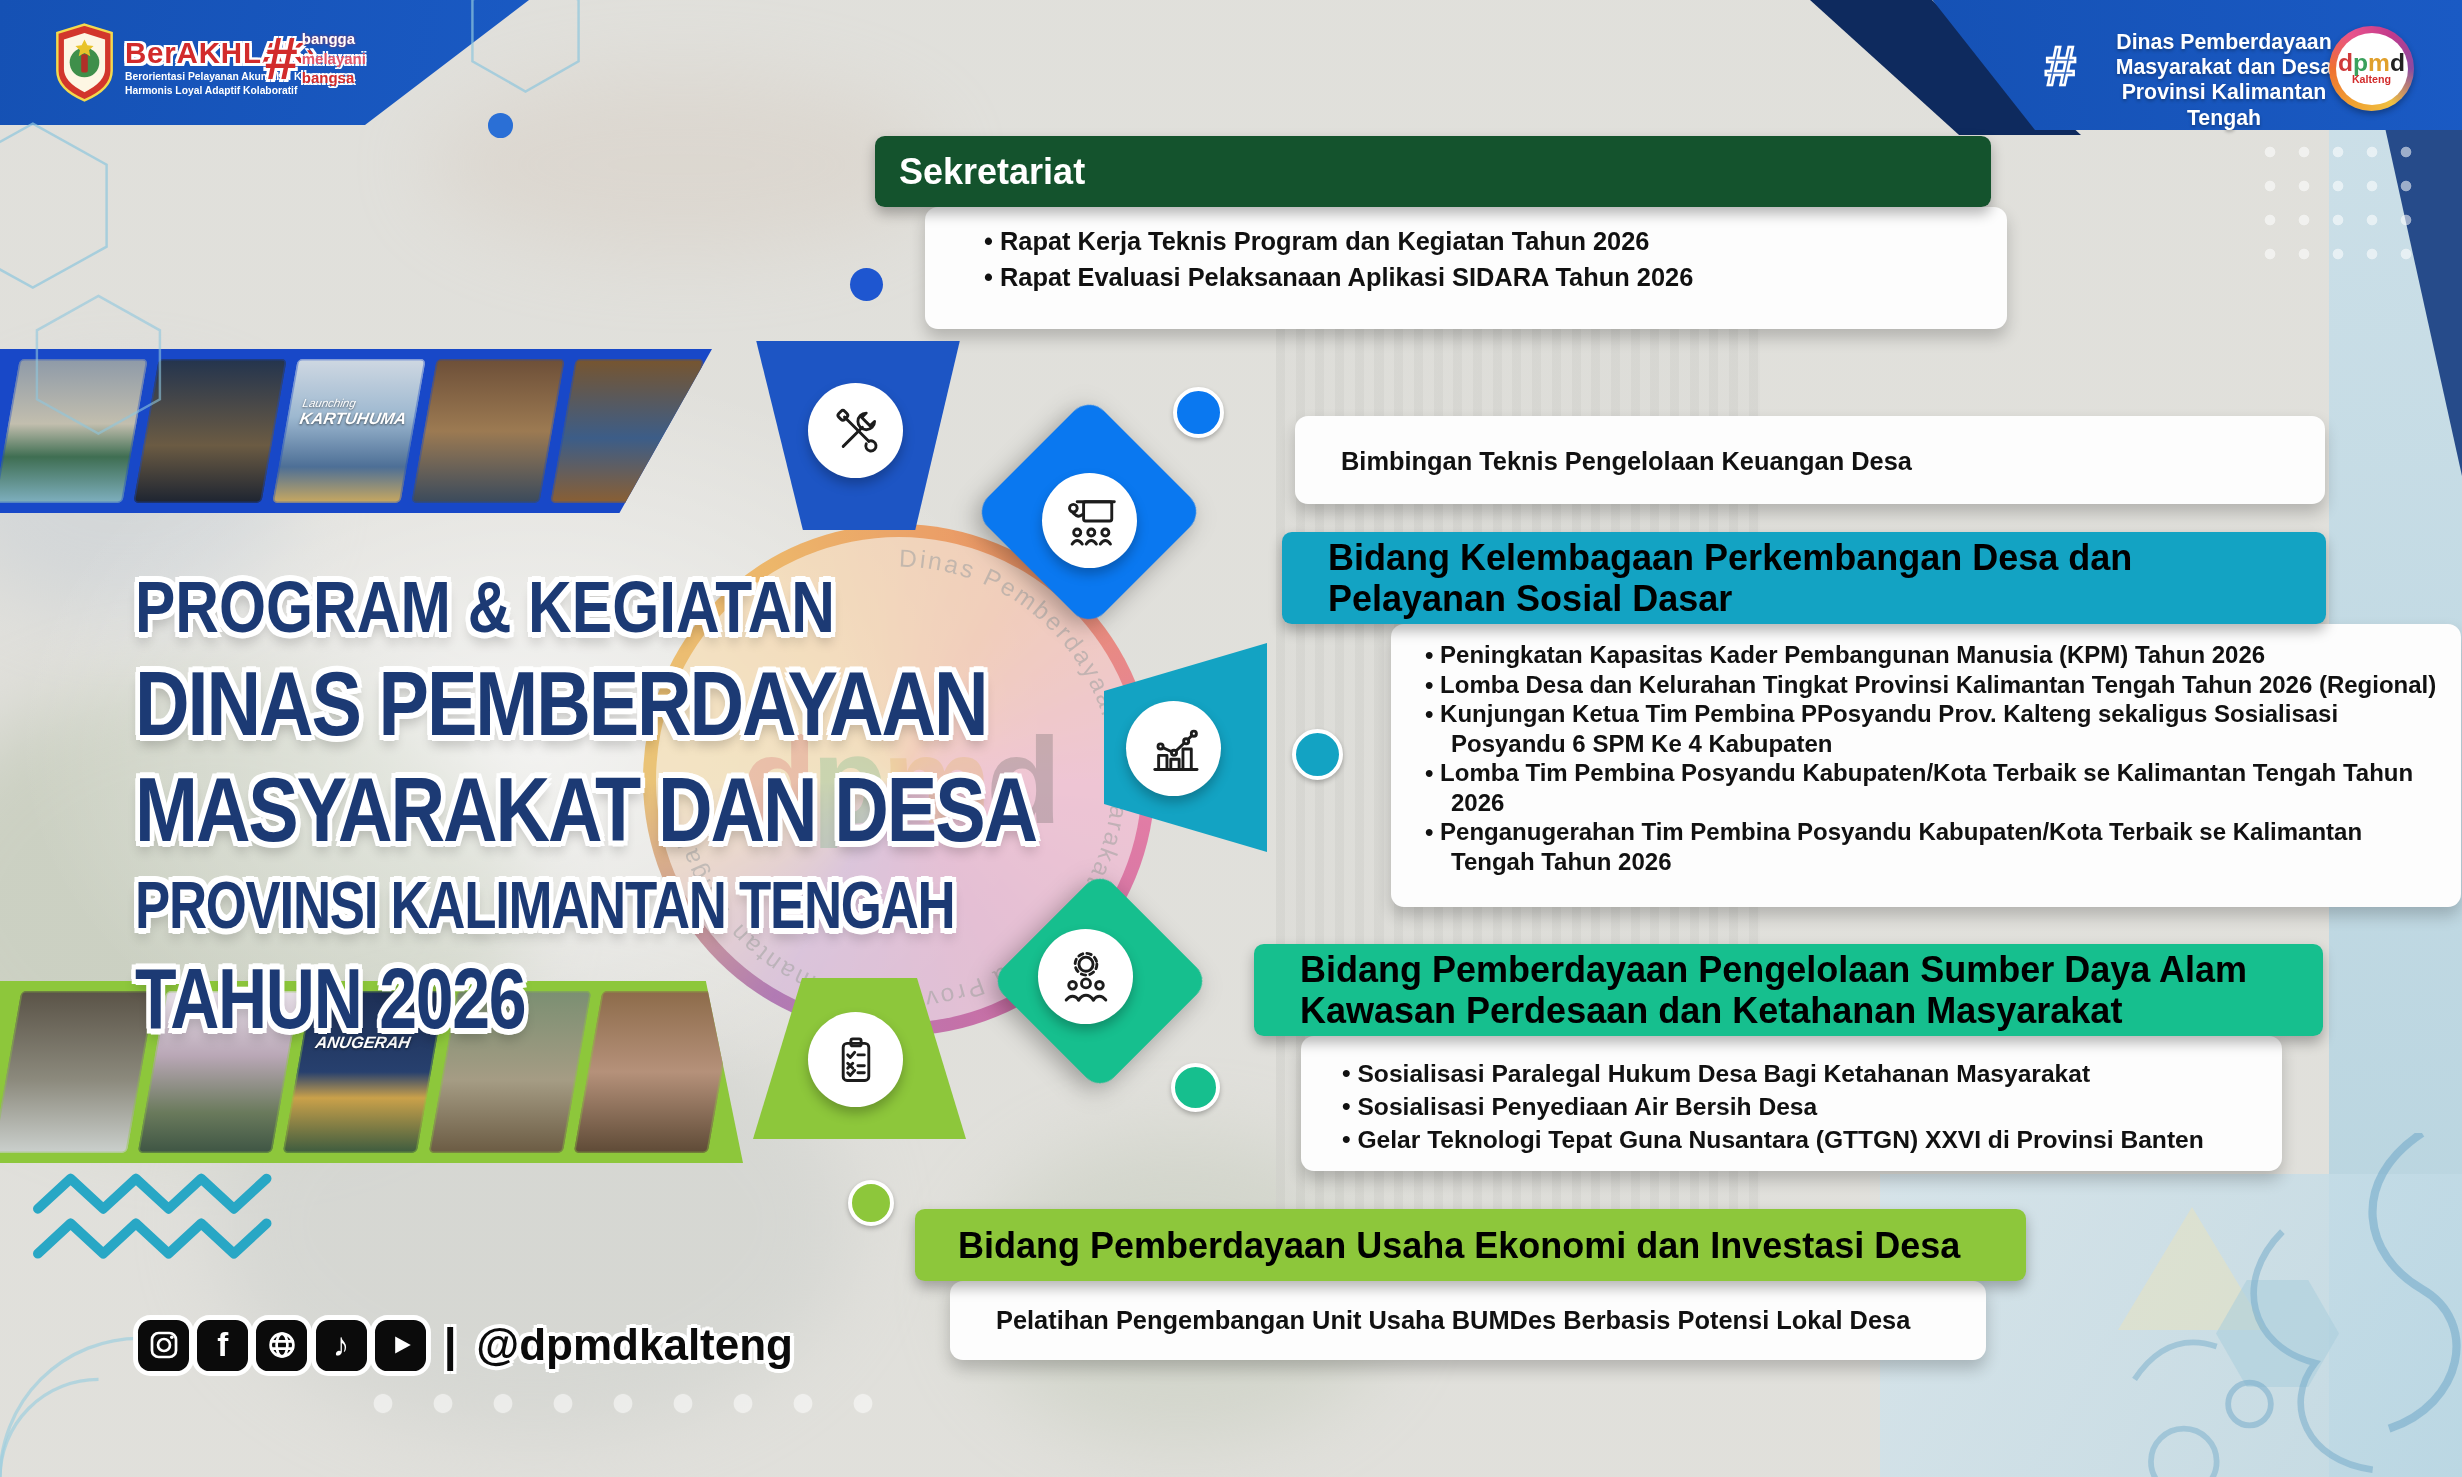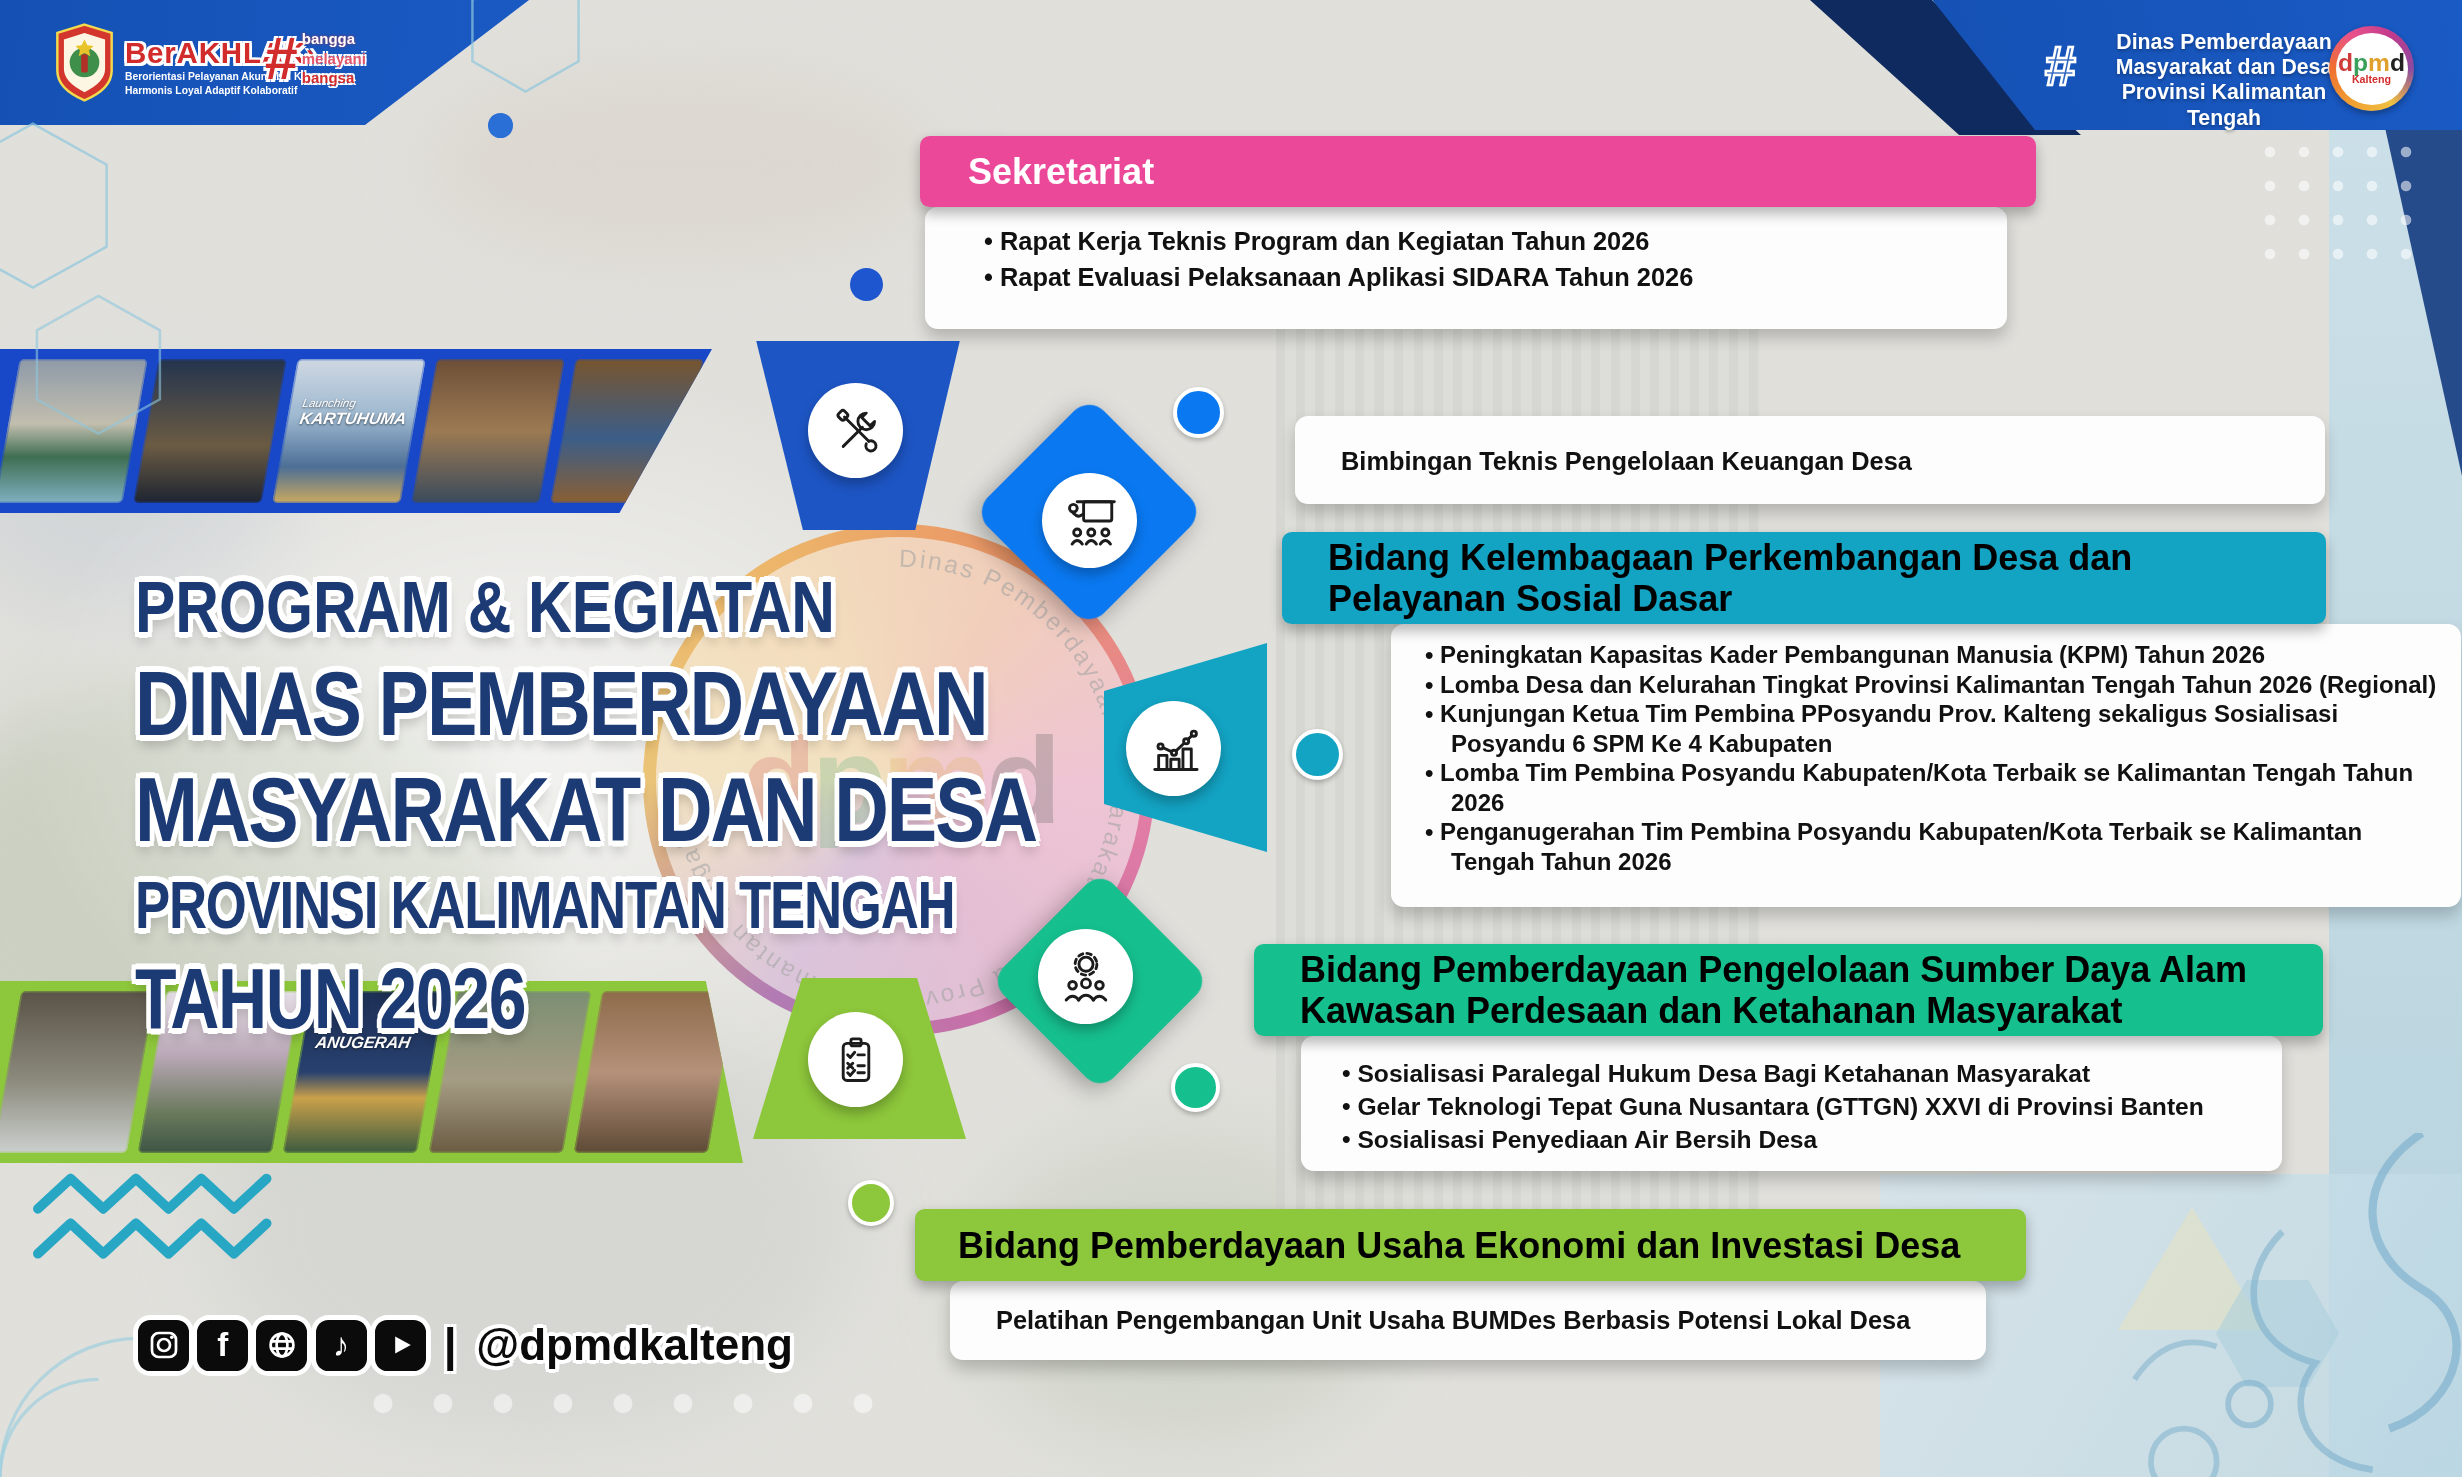--- a/index.html
+++ b/index.html
@@ -104,21 +104,21 @@
   
   .sec-header{position:absolute;border-radius:9.8px;font-weight:bold;font-size:36px;display:flex;align-items:center;
      box-shadow:0 6.6px 13px rgba(0,0,0,.28);z-index:3;box-sizing:border-box;line-height:43px;}
   .sec-box{position:absolute;background:#fdfdfd;border-radius:13px;box-shadow:0 8.2px 16.4px rgba(0,0,0,.2);z-index:2;box-sizing:border-box;}
   .sec-box ul{margin:0;padding:0;list-style:none;font-weight:bold;color:#111;}
   .sec-box li{padding-left:26px;text-indent:-26px;}
   .sec-box li::before{content:"•  ";}
   .nobullet li{padding-left:0;text-indent:0;}
   .nobullet li::before{content:"";}
 
-  #sek-header{left:875px;top:136px;width:1116px;height:71px;background:#ec4899;color:#fff;padding-left:48px;margin-left:45px;}
+  #sek-header{left:875px;top:136px;width:1116px;height:71px;background:#14532d;color:#fff;padding-left:24px;}
   #sek-box{left:925px;top:207px;width:1082px;height:122px;padding:16.4px 33px 0 59px;}
   #sek-box ul{font-size:25.4px;line-height:36px;}
 
   #pem-header{left:1238px;top:349px;width:1124px;height:67px;background:#0a78f0;color:#000;padding-left:41px;}
   #pem-box{left:1295px;top:416px;width:1030px;height:88px;padding:31px 33px 0 46px;}
   #pem-box ul{font-size:25.4px;}
 
   #kel-header{left:1282px;top:532px;width:1044px;height:92px;background:#13a3c3;color:#000;padding:4.9px 33px 4.9px 46px;line-height:41px;}
   #kel-box{left:1391px;top:604px;width:1070px;height:283px;padding:16.4px 24.6px 0 34px;margin-top:20px;}
   #kel-box ul{font-size:24px;line-height:29.5px;}
@@ -281,22 +281,22 @@
         <li>Kunjungan Ketua Tim Pembina PPosyandu Prov. Kalteng sekaligus Sosialisasi Posyandu 6 SPM Ke 4 Kabupaten</li>
         <li>Lomba Tim Pembina Posyandu Kabupaten/Kota Terbaik se Kalimantan Tengah Tahun 2026</li>
         <li>Penganugerahan Tim Pembina Posyandu Kabupaten/Kota Terbaik se Kalimantan Tengah Tahun 2026</li>
       </ul>
   </div>
 
   <div class="sec-header" id="sda-header">Bidang Pemberdayaan Pengelolaan Sumber Daya Alam Kawasan Perdesaan dan Ketahanan Masyarakat</div>
   <div class="sec-box" id="sda-box">
     <ul>
         <li>Sosialisasi Paralegal Hukum Desa Bagi Ketahanan Masyarakat</li>
+        <li>Sosialisasi Penyediaan Air Bersih Desa</li>
         <li>Gelar Teknologi Tepat Guna Nusantara (GTTGN) XXVI di Provinsi Banten</li>
-        <li>Sosialisasi Penyediaan Air Bersih Desa</li>
       </ul>
   </div>
 
   <div class="sec-header" id="eko-header">Bidang Pemberdayaan Usaha Ekonomi dan Investasi Desa</div>
   <div class="sec-box nobullet" id="eko-box">
     <ul>
         <li>Pelatihan Pengembangan Unit Usaha BUMDes Berbasis Potensi Lokal Desa</li>
       </ul>
   </div>
 

